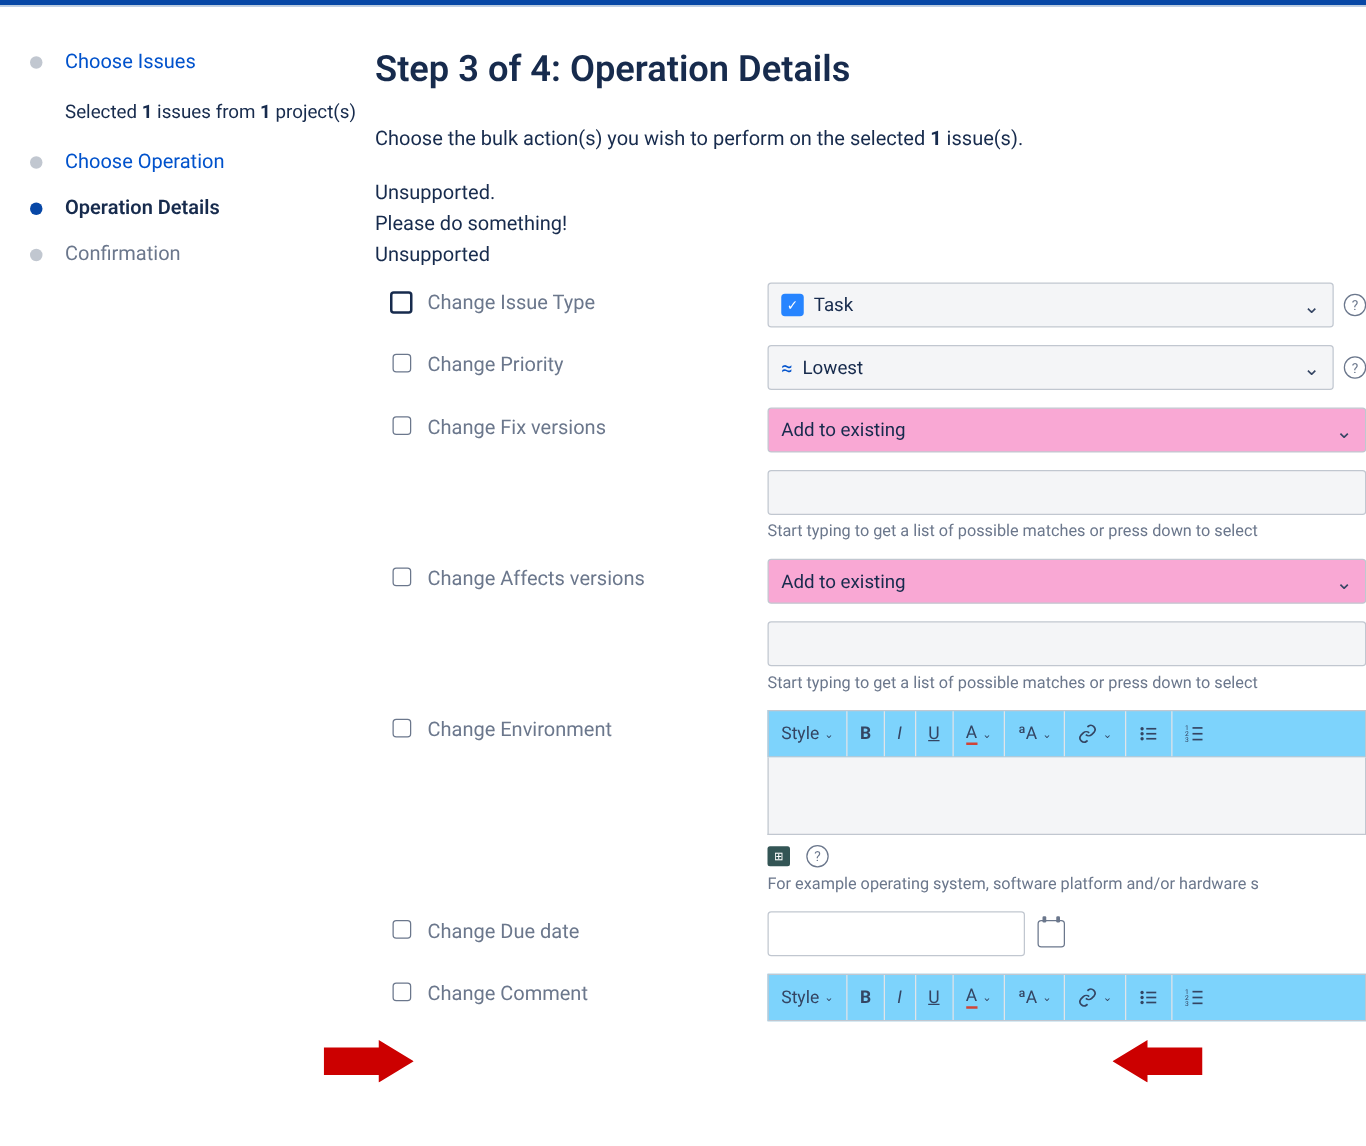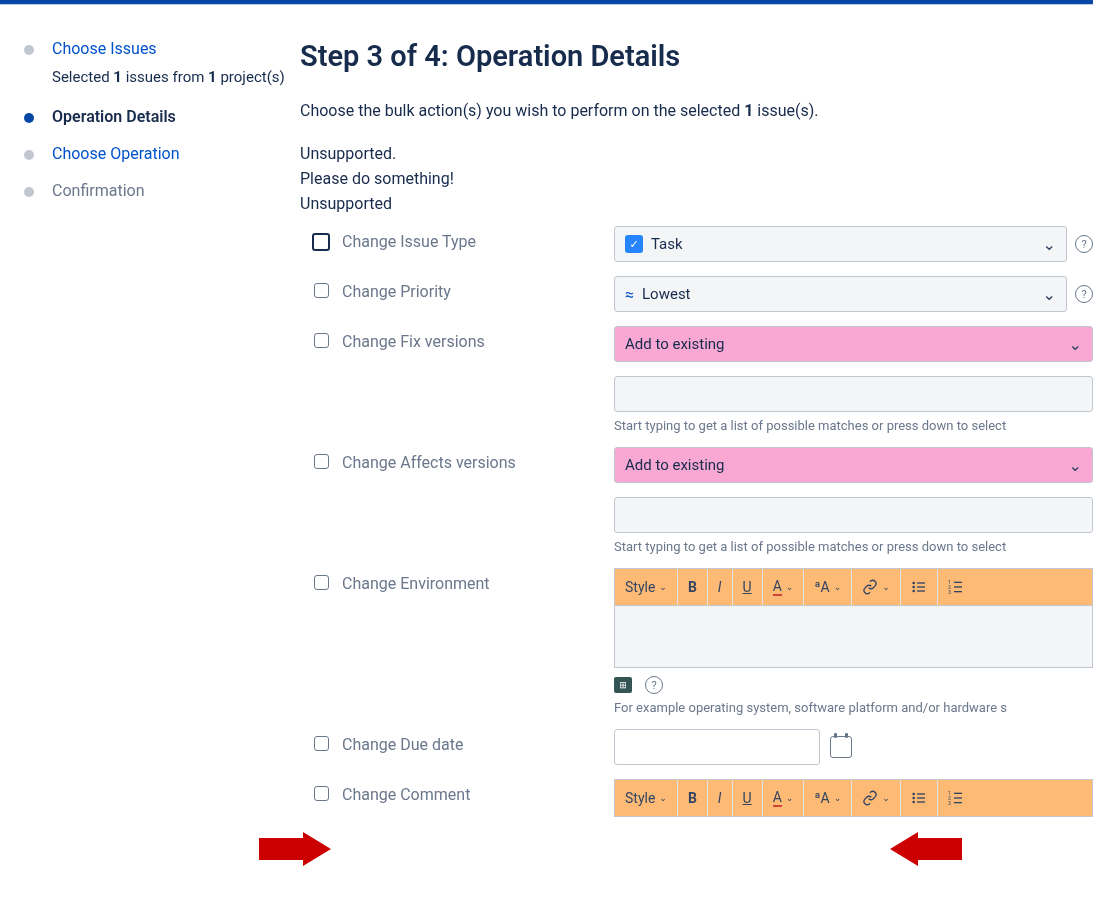--- a/index.html
+++ b/index.html
@@ -7,21 +7,21 @@
 .topbar{height:5px;background:#0747a6;border-bottom:1px solid #bcd}
 .page{display:flex;padding:34px 0 0 24px;position:relative}
 .sidebar{width:276px}
 .stepper{list-style:none}
 .step{position:relative;padding-left:28px;margin-bottom:18px}
 .dot{position:absolute;left:0;top:6px;width:10px;height:10px;border-radius:50%;background:#c1c7d0}
 .dot.active{background:#0747a6}
 .step-title{font-size:16px;color:#0052cc;cursor:pointer}
 .step.current .step-title{color:#172b4d;font-weight:600}
 .step.pending .step-title{color:#6b778c;cursor:default}
-.sub{font-size:15px;color:#172b4d;margin-top:8px;line-height:1.5}
+.sub{font-size:15px;color:#172b4d;margin-top:20px;line-height:1.5}
 .main{flex:1;min-width:0}
 h1{font-size:29px;font-weight:600;color:#172b4d;margin-bottom:28px}
 .desc{font-size:16px;color:#172b4d;margin-bottom:22px}
 .msgs{font-size:16px;color:#172b4d;line-height:1.55;margin-bottom:10px}
 .field-row{display:flex;align-items:flex-start;margin-bottom:14px}
 .ck-col{width:42px;display:flex;justify-content:center;padding-top:7px}
 .ck{width:15px;height:15px;border:1px solid #6b778c;border-radius:3px;background:#fff;cursor:pointer}
 .ck.boxed{width:18px;height:18px;border:2px solid #172b4d}
 .lbl-col{width:272px;padding-top:6px;font-size:16px;color:#6b778c}
 .ctrl-col{flex:1;min-width:0;width:444px}
@@ -31,21 +31,21 @@
 .select-text{font-size:15px;color:#172b4d}
 .help{width:18px;height:18px;border:1.5px solid #6b778c;border-radius:50%;display:inline-flex;align-items:center;justify-content:center;font-size:11px;color:#6b778c;margin-left:8px;flex:none}
 .select-wrap{display:flex;align-items:center}
 .select-wrap .select{flex:1}
 .txtfld{height:36px;border:1px solid #c1c7d0;border-radius:3px;background:#f4f5f7;margin-top:14px;width:100%}
 .hint{font-size:13px;color:#6b778c;margin-top:6px;white-space:nowrap}
 .pill-icon{width:18px;height:18px;border-radius:3px;display:inline-flex;align-items:center;justify-content:center;margin-right:8px;flex:none}
 .task-check{background:#2684ff;color:#fff;font-size:11px}
 .prio{color:#0052cc;font-size:16px;margin-right:8px}
 .avatar{width:22px;height:22px;border-radius:50%;background:#97a0af;margin-right:8px;display:inline-flex;align-items:center;justify-content:center;color:#fff}
-.toolbar{height:38px;border:1px solid #c1c7d0;background:#fdba74;display:flex;align-items:stretch;font-size:14px;color:#344563}
+.toolbar{height:38px;border:1px solid #c1c7d0;background:#7dd3fc;display:flex;align-items:stretch;font-size:14px;color:#344563}
 .tb-i{padding:0 10px;display:flex;align-items:center;border-right:1px solid #e1e4e8;cursor:pointer;gap:3px}
 .tb-i.last{border-right:none}
 .tb-i .dd{font-size:9px;margin-left:1px}
 .editor{min-height:62px;border:1px solid #c1c7d0;border-top:none;background:#f4f5f7}
 .env-footer{display:flex;align-items:center;gap:5px;margin-top:8px}
 .env-footer .sq{width:18px;height:16px;background:#355;border-radius:2px;display:inline-flex;align-items:center;justify-content:center;color:#fff;font-size:9px}
 .date-wrap{display:flex;align-items:center;gap:10px}
 .date-input{width:206px;height:36px;border:1px solid #c1c7d0;border-radius:3px;background:#fff}
 .cal-icon{width:22px;height:22px;border:1.5px solid #6b778c;border-radius:3px;position:relative}
 .cal-icon::before{content:"";position:absolute;top:-4px;left:3px;width:3px;height:5px;background:#6b778c;border-radius:1px}
@@ -62,27 +62,27 @@
 <div class="page">
   <nav class="sidebar">
     <ul class="stepper">
       <li class="step">
         <span class="dot"></span>
         <div class="step-title">Choose Issues</div>
         <div class="sub">
           <span>Selected </span><b>1</b><span> issues from </span><b>1</b><span> project(s)</span>
         </div>
       </li>
+      <li class="step">
+        <span class="dot"></span>
+        <div class="step-title">Choose Operation</div>
+      </li>
       <li class="step current">
         <span class="dot active"></span>
         <div class="step-title">Operation Details</div>
-      </li>
-      <li class="step">
-        <span class="dot"></span>
-        <div class="step-title">Choose Operation</div>
       </li>
       <li class="step pending">
         <span class="dot"></span>
         <div class="step-title">Confirmation</div>
       </li>
     </ul>
   </nav>
 
   <main class="main">
     <h1>Step 3 of 4: Operation Details</h1>

